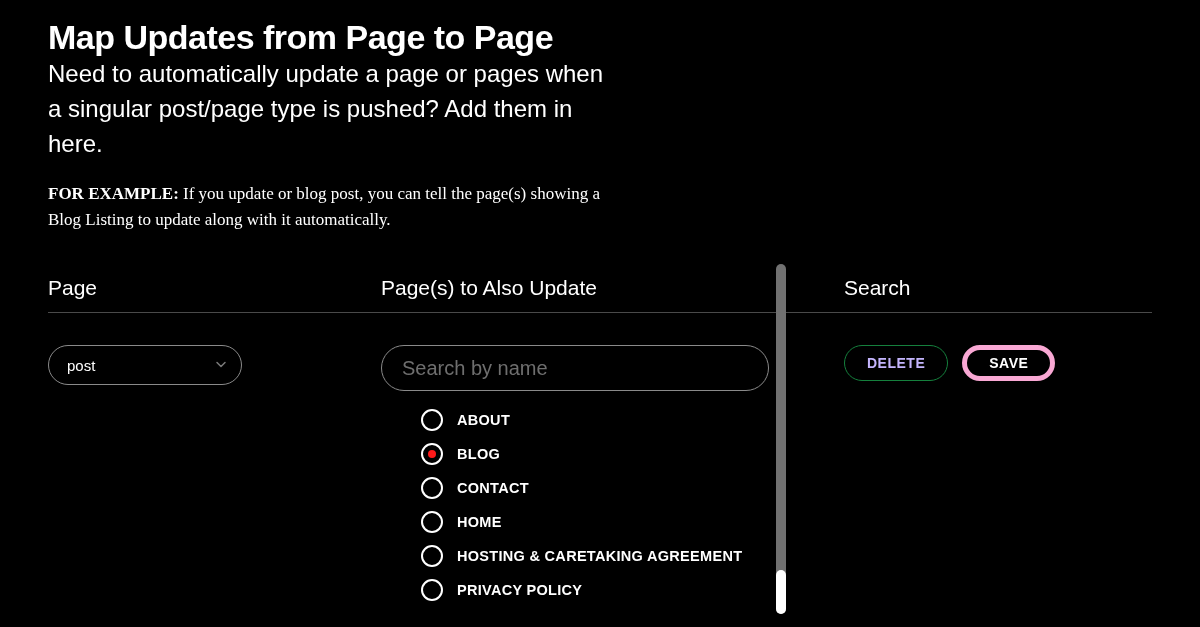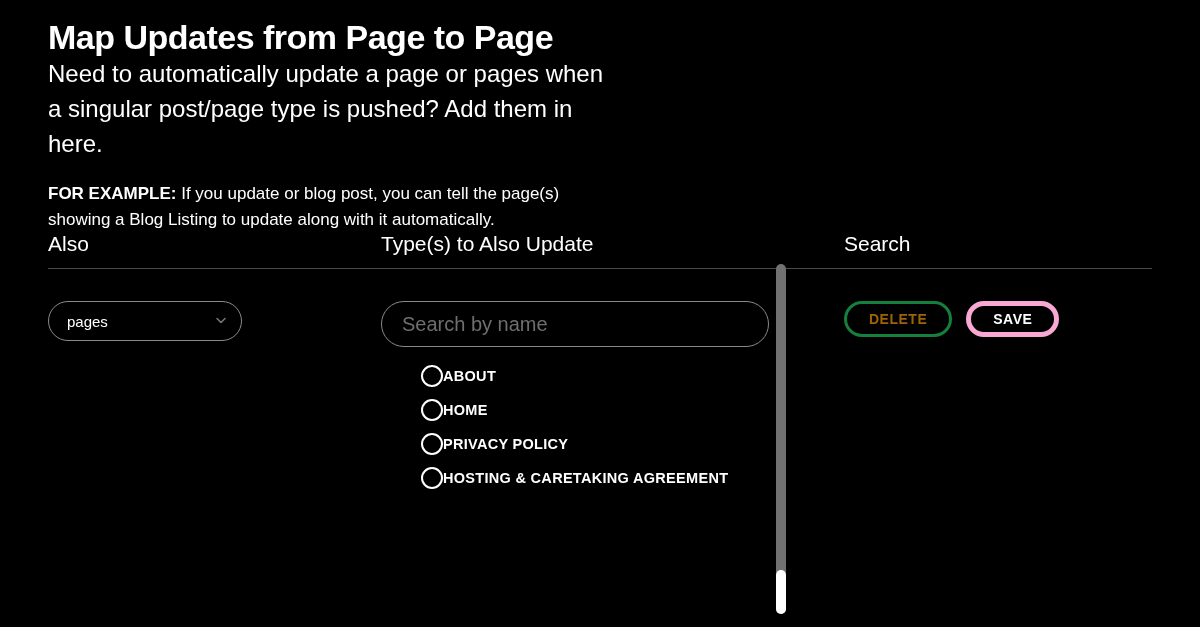--- a/index.html
+++ b/index.html
@@ -27,20 +27,22 @@
       font-size: 24px;
       font-weight: 400;
       line-height: 1.45;
       max-width: 560px;
       margin-bottom: 20px;
     }
     .example {
       font-size: 17px;
       line-height: 1.5;
       max-width: 560px;
+      margin-bottom: 44px;
+      font-family: Liberation Serif, serif;
     }
     .example strong {
       font-weight: 700;
     }
     .columns {
       display: grid;
       grid-template-columns: 333px 443px 1fr;
       position: relative;
     }
     .col-header {
@@ -96,20 +98,21 @@
     
     .page-list {
       margin-top: 18px;
       display: flex;
       flex-direction: column;
       gap: 12px;
     }
     .page-item {
       display: flex;
       align-items: center;
+      gap: 14px;
       cursor: pointer;
       padding-left: 40px;
     }
     .radio {
       width: 22px;
       height: 22px;
       border: 2px solid #fff;
       border-radius: 50%;
       flex-shrink: 0;
       display: flex;
@@ -144,22 +147,22 @@
       font-size: 14px;
       font-weight: 600;
       letter-spacing: 0.5px;
       padding: 0 22px;
       cursor: pointer;
       display: inline-flex;
       align-items: center;
       justify-content: center;
     }
     .btn-delete {
-      border: 3px solid #15803d;
-      color: #a16207;
+      border: 1px solid #15803d;
+      color: #c4b5fd;
     }
     .btn-save {
       border: 5px solid #f9a8d4;
       color: #fff;
     }
     
     .scroll-track {
       position: absolute;
       left: 776px;
       top: 264px;
@@ -191,55 +194,63 @@
   <h1 class="page-title">Map Updates from Page to Page</h1>
 
   <p class="subtitle">Need to automatically update a page or pages when a singular post/page type is pushed? Add them in here.</p>
 
   <p class="example">
     <strong>FOR EXAMPLE:</strong><span> If you update or blog post, you can tell the page(s) showing a Blog Listing to update along with it automatically.</span>
   </p>
 
   <div class="columns">
     <div class="header-row">
-      <div class="col-header">Also</div>
-      <div class="col-header">Type(s) to Also Update</div>
+      <div class="col-header">Page</div>
+      <div class="col-header">Page(s) to Also Update</div>
       <div class="col-header" style="padding-left:20px">Search</div>
     </div>
     <div class="header-underline"></div>
 
     <div>
       <div class="type-select">
-        <span>pages</span>
+        <span>post</span>
         <span class="chevron">
           <svg width="12" height="12" viewBox="0 0 12 12" fill="none">
               <path d="M2 4 L6 8 L10 4" stroke="currentColor" stroke-width="1.5" stroke-linecap="round" stroke-linejoin="round"></path>
             </svg>
         </span>
       </div>
     </div>
 
     <div class="col-pages-body">
       <input class="search-input" type="text" placeholder="Search by name" style="">
       <div class="page-list" id="page-list">
           <div class="page-item">
             <span class="radio"></span>
             <span class="page-label">ABOUT</span>
           </div>
           <div class="page-item">
+            <span class="radio selected"></span>
+            <span class="page-label">BLOG</span>
+          </div>
+          <div class="page-item">
+            <span class="radio"></span>
+            <span class="page-label">CONTACT</span>
+          </div>
+          <div class="page-item">
             <span class="radio"></span>
             <span class="page-label">HOME</span>
           </div>
           <div class="page-item">
             <span class="radio"></span>
+            <span class="page-label">HOSTING &amp; CARETAKING AGREEMENT</span>
+          </div>
+          <div class="page-item">
+            <span class="radio"></span>
             <span class="page-label">PRIVACY POLICY</span>
-          </div>
-          <div class="page-item">
-            <span class="radio"></span>
-            <span class="page-label">HOSTING &amp; CARETAKING AGREEMENT</span>
           </div>
         </div>
     </div>
 
     <div class="col-action-body actions">
       <button class="btn btn-delete">DELETE</button>
       <button class="btn btn-save">SAVE</button>
     </div>
   </div>
 </div>

